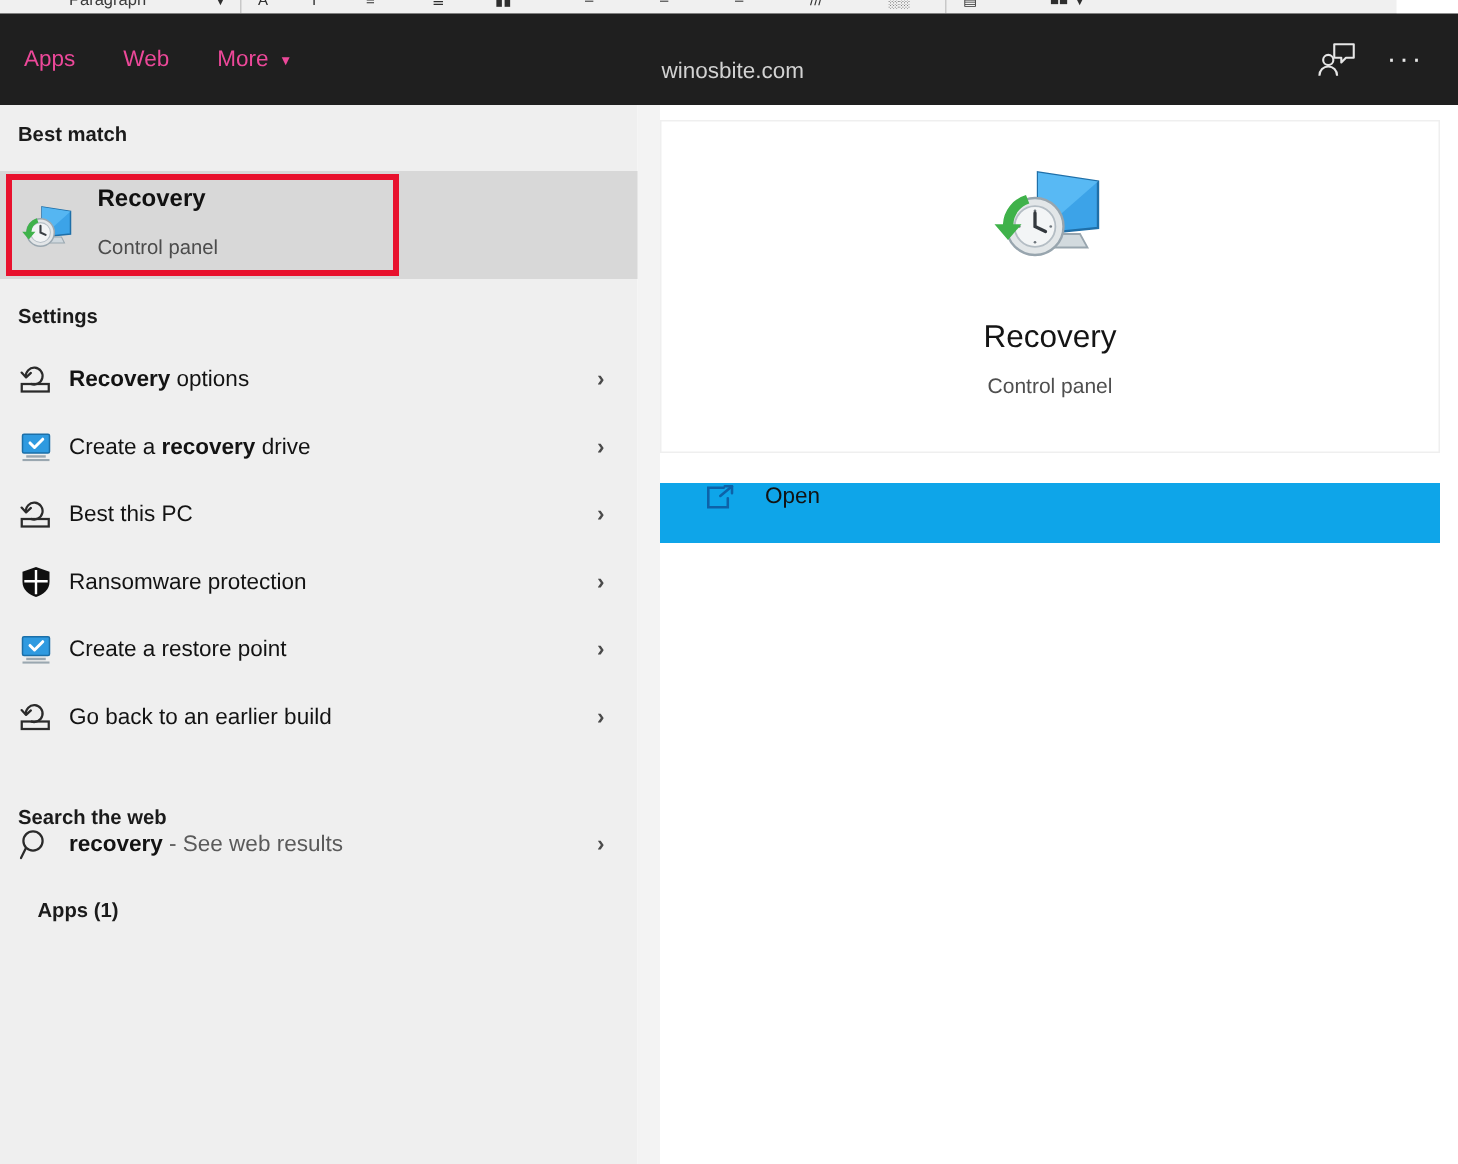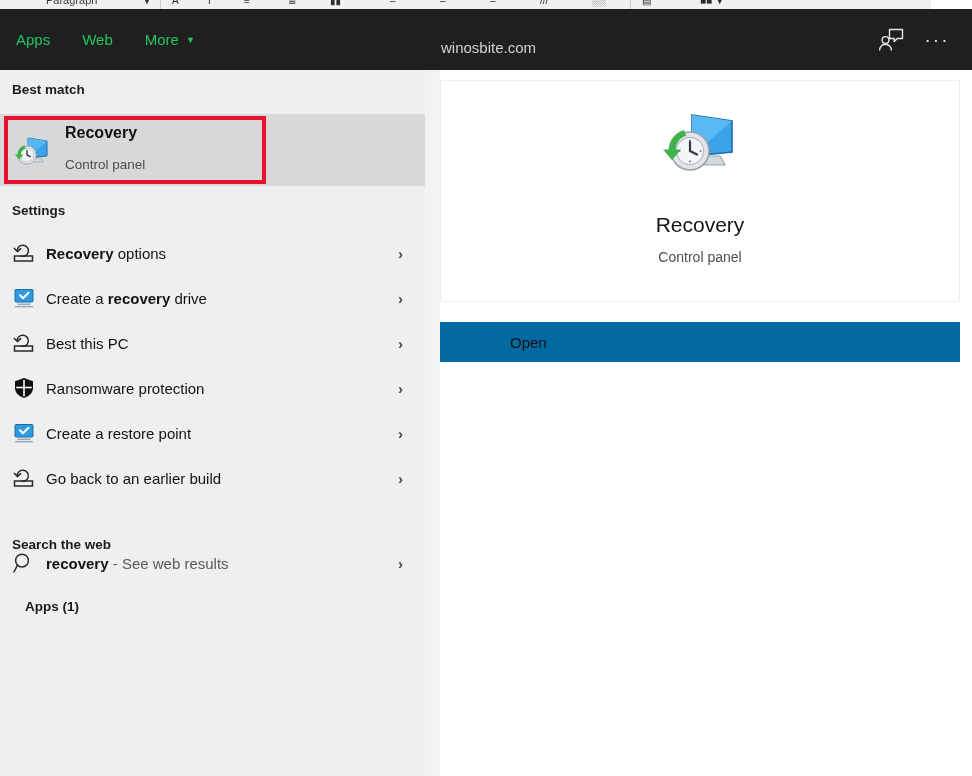--- a/index.html
+++ b/index.html
@@ -64,21 +64,21 @@
     height: 61px;
     display: flex;
     align-items: center;
   }
   .tab {
     position: relative;
     height: 61px;
     display: flex;
     align-items: center;
     padding: 0 16px;
-    color: #22c55e;
+    color: #ec4899;
     font-size: 15px;
     cursor: default;
   }
   .tab.active { color: #ffffff; font-weight: bold; }
   .tab .underline {
     position: absolute;
     left: 14px; right: 14px;
     bottom: 9px;
     height: 3px;
     background: #0c7cd5;
@@ -248,23 +248,22 @@
     top: 168px;
     text-align: center;
     font-size: 14px;
     color: #4f4f4f;
   }
   .open-row {
     position: absolute;
     left: 0px; top: 252px;
     width: 520px;
     height: 40px;
-    background: #0369a1;
-    display: flex;
-    align-items: center;
+    background: #0ea5e9;
+    display: flex;
   }
   .open-icon {
     margin-left: 30px;
     width: 20px; height: 20px;
     display: flex; align-items: center; justify-content: center;
   }
   .open-label {
     margin-left: 20px;
     font-size: 15px;
     color: #121212;

